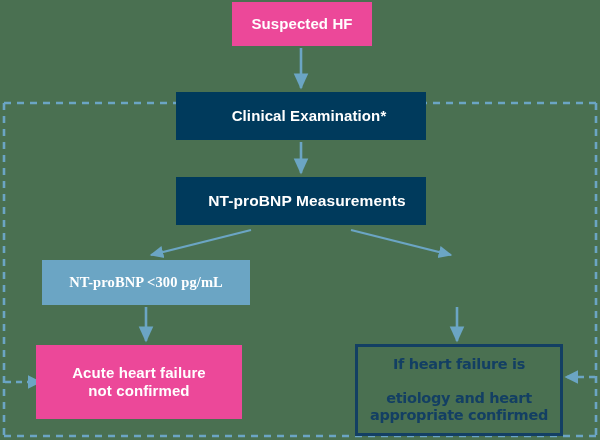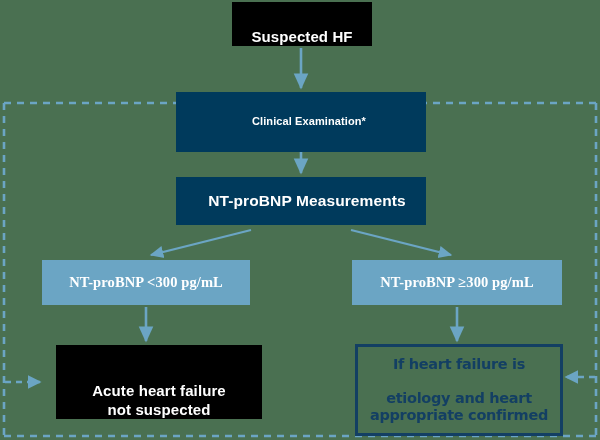--- a/index.html
+++ b/index.html
@@ -31,23 +31,22 @@
     box-sizing: border-box;
     display: flex;
     align-items: center;
     justify-content: center;
     text-align: center;
     line-height: 1.22;
     font-weight: bold;
     letter-spacing: 0.1px;
   }
   .node-teal {
-    background: #000000;
+    background: #ec4899;
     color: #ffffff;
-    align-items: flex-end;
   }
   .node-navy {
     background: #003a5c;
     color: #ffffff;
   }
   .node-blue {
     background: #6ba5c4;
     color: #ffffff;
     font-family: Liberation Serif, serif;
   }
@@ -55,25 +54,25 @@
     background: transparent;
     color: #133f63;
     border: 3px solid #133f63;
     font-family: "DejaVu Sans", sans-serif;
     letter-spacing: -0.3px;
     line-height: 1.18;
   }
 
   
   #node-suspected-hf  { left: 232px; top: 2px;   width: 140px; height: 44px; font-size: 15px; }
-  #node-clinical-exam { left: 176px; top: 92px;  width: 250px; height: 60px; font-size: 11px; padding-left: 16px; }
+  #node-clinical-exam { left: 176px; top: 92px;  width: 250px; height: 48px; font-size: 15px; padding-left: 16px; }
   #node-ntprobnp      { left: 176px; top: 177px; width: 250px; height: 48px; font-size: 15.5px; padding-left: 12px; }
   #node-low           { left: 42px;  top: 260px; width: 208px; height: 45px; font-size: 14.5px; }
   #node-high          { left: 352px; top: 260px; width: 210px; height: 45px; font-size: 14.5px; }
-  #node-not-confirmed { left: 56px;  top: 345px; width: 206px; height: 74px; font-size: 15px; }
+  #node-not-confirmed { left: 36px;  top: 345px; width: 206px; height: 74px; font-size: 15px; }
   #node-determine     { left: 355px; top: 344px; width: 208px; height: 92px; font-size: 14.5px; padding: 2px 4px; }
 </style>
 </head>
 <body>
 
 <div id="flowchart">
 
   <svg class="svg-layer" viewBox="0 0 600 440" xmlns="http://www.w3.org/2000/svg">
     <defs>
       <marker id="arrowhead" markerWidth="7" markerHeight="7" refX="5.6" refY="3.2" orient="auto" markerUnits="strokeWidth">
@@ -109,28 +108,25 @@
   </div>
 
   <div class="node node-navy" id="node-ntprobnp">
     <span>NT-proBNP Measurements</span>
   </div>
 
   <div class="node node-blue" id="node-low">
     <span>NT-proBNP &lt;300 pg/mL</span>
   </div>
 
-  <div class="node node-blue" id="node-high">
-    <span>NT-proBNP ≥300 pg/mL</span>
-  </div>
 
   <div class="node node-teal" id="node-not-confirmed">
     <span>
       <span>Acute heart failure</span><br>
-      <span>not suspected</span>
+      <span>not confirmed</span>
     </span>
   </div>
 
   <div class="node node-outline" id="node-determine">
     <span>
       <span>If heart failure is</span><br>
       <br>
       <span>etiology and heart</span><br>
       <span>appropriate confirmed</span>
     </span>

